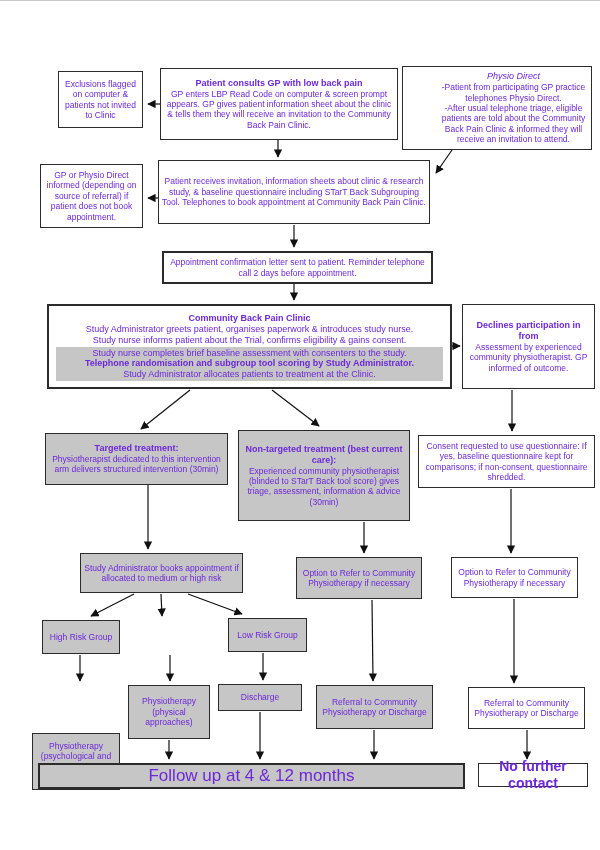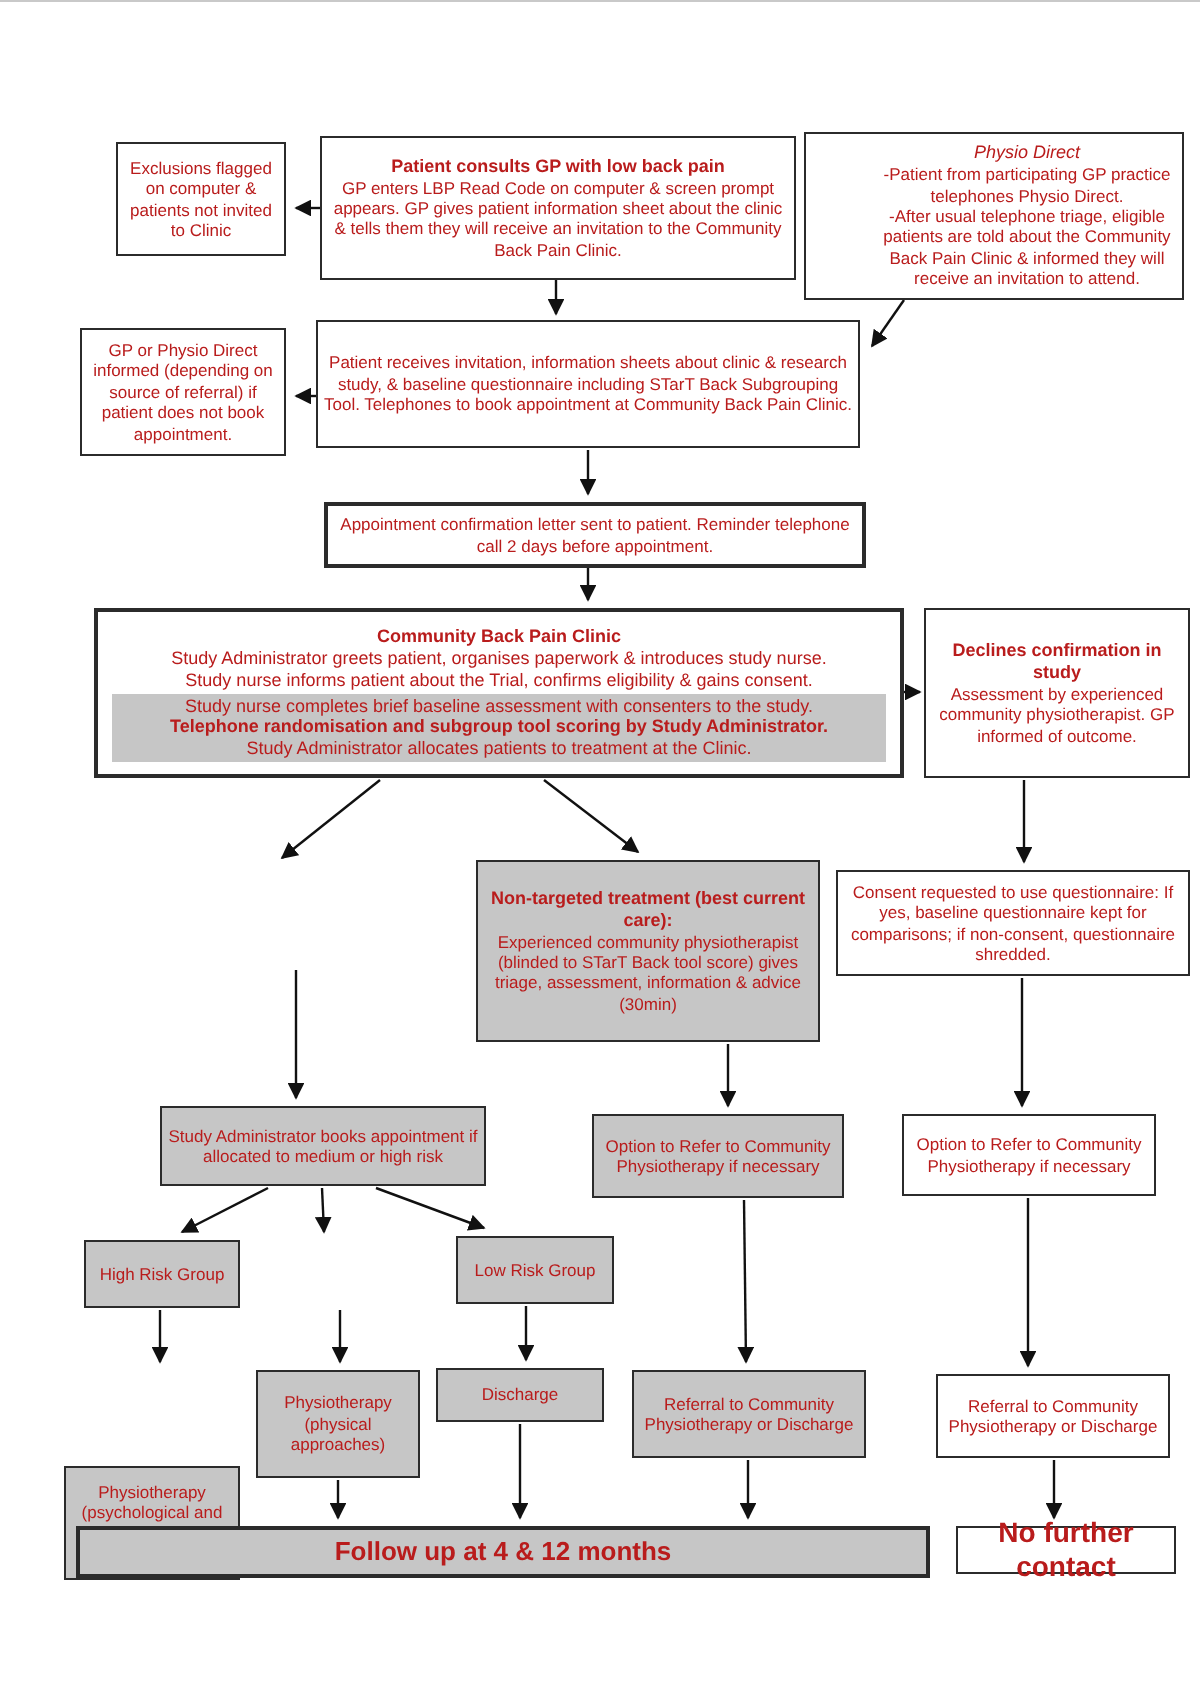--- a/index.html
+++ b/index.html
@@ -1,17 +1,17 @@
 <!DOCTYPE html>
 <html style="--gray: #c6c6c6; --border: #2b2b2b; --bg: #ffffff;"><head>
 <meta charset="utf-8">
 <style>
   html,body{margin:0;padding:0;background:#fff;}
   #page{position:relative;width:600px;height:850px;background:var(--bg,#fff);
-        font-family:"Liberation Sans","DejaVu Sans",sans-serif;color:#b91c1c;overflow:hidden;
+        font-family:"Liberation Sans","DejaVu Sans",sans-serif;color:#6d28d9;overflow:hidden;
         border-top:1px solid #c9c9c9;}
   #arrows{position:absolute;left:0;top:0;width:600px;height:850px;pointer-events:none;}
   .node{position:absolute;box-sizing:border-box;border:1px solid var(--border,#2b2b2b);
         background:#fff;display:flex;flex-direction:column;justify-content:center;
         text-align:center;font-size:8.5px;line-height:1.22;padding:2px 3px;}
   .node.gray{background:var(--gray,#c6c6c6);}
   .node.thick{border-width:2px;}
   .t{font-weight:bold;font-size:9px;}
   .b{font-size:8.5px;}
   .italic{font-style:italic;font-weight:normal;}
@@ -35,21 +35,21 @@
   #n-option-left{left:296px;top:556px;width:126px;height:42px;}
   #n-option-right{left:451px;top:556px;width:127px;height:41px;}
   #n-high{left:42px;top:619px;width:78px;height:34px;}
   #n-medium{left:133px;top:619px;width:77px;height:34px;}
   #n-low{left:228px;top:617px;width:79px;height:34px;}
   #n-physio-psych{left:32px;top:684px;width:88px;height:57px;margin-top:48px;}
   #n-physio-phys{left:128px;top:684px;width:82px;height:54px;}
   #n-discharge{left:218px;top:683px;width:84px;height:27px;}
   #n-referral-left{left:316px;top:684px;width:117px;height:44px;}
   #n-referral-right{left:468px;top:686px;width:117px;height:42px;}
-  #n-followup{left:38px;top:762px;width:427px;height:26px;font-weight:bold;font-size:13px;}
+  #n-followup{left:38px;top:762px;width:427px;height:26px;font-weight:normal;font-size:17px;}
   #n-no-contact{left:478px;top:762px;width:110px;height:24px;font-weight:bold;font-size:14px;}
 </style>
 </head>
 <body>
 
 <div id="page">
 
   <svg id="arrows" viewBox="0 0 600 850" xmlns="http://www.w3.org/2000/svg">
     <defs>
       <marker id="ah" viewBox="0 0 10 10" refX="9" refY="5" markerWidth="7" markerHeight="7" orient="auto-start-reverse">
@@ -118,24 +118,28 @@
     <div>Study Administrator greets patient, organises paperwork &amp; introduces study nurse.</div>
     <div>Study nurse informs patient about the Trial, confirms eligibility &amp; gains consent.</div>
     <div class="shaded">
       <div>Study nurse completes brief baseline assessment with consenters to the study.</div>
       <div class="bold-line">Telephone randomisation and subgroup tool scoring by Study Administrator.</div>
       <div>Study Administrator allocates patients to treatment at the Clinic.</div>
     </div>
   </div>
 
   <div class="node" id="n-declines">
-    <div class="t">Declines confirmation in study</div>
+    <div class="t">Declines participation in from</div>
     <div class="b">Assessment by experienced community physiotherapist. GP informed of outcome.</div>
   </div>
 
+  <div class="node gray" id="n-targeted">
+    <div class="t">Targeted treatment:</div>
+    <div class="b">Physiotherapist dedicated to this intervention arm delivers structured intervention (30min)</div>
+  </div>
 
   <div class="node gray" id="n-non-targeted">
     <div class="t">Non-targeted treatment (best current care):</div>
     <div class="b">Experienced community physiotherapist (blinded to STarT Back tool score) gives triage, assessment, information &amp; advice (30min)</div>
   </div>
 
   <div class="node" id="n-consent">
     <span>Consent requested to use questionnaire: If yes, baseline questionnaire kept for comparisons; if non-consent, questionnaire shredded.</span>
   </div>
 

